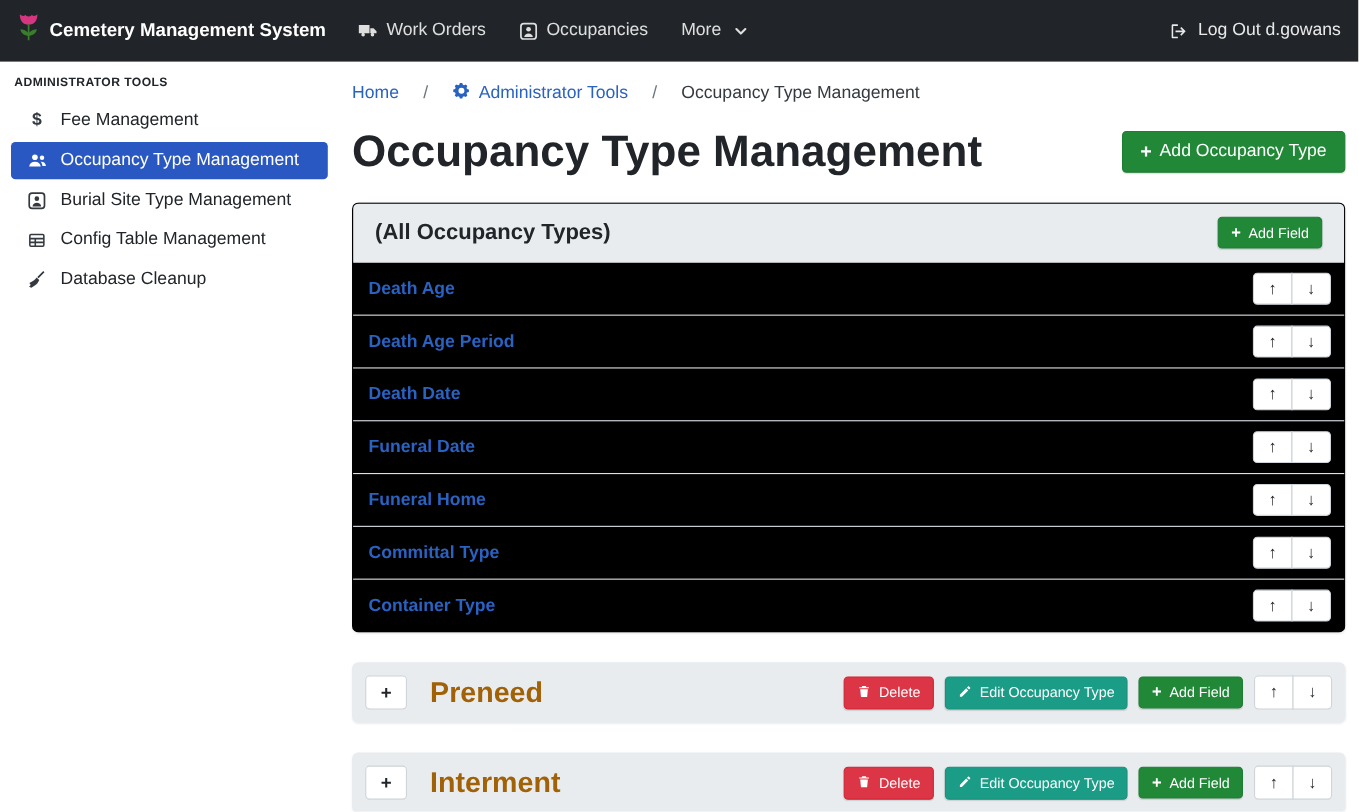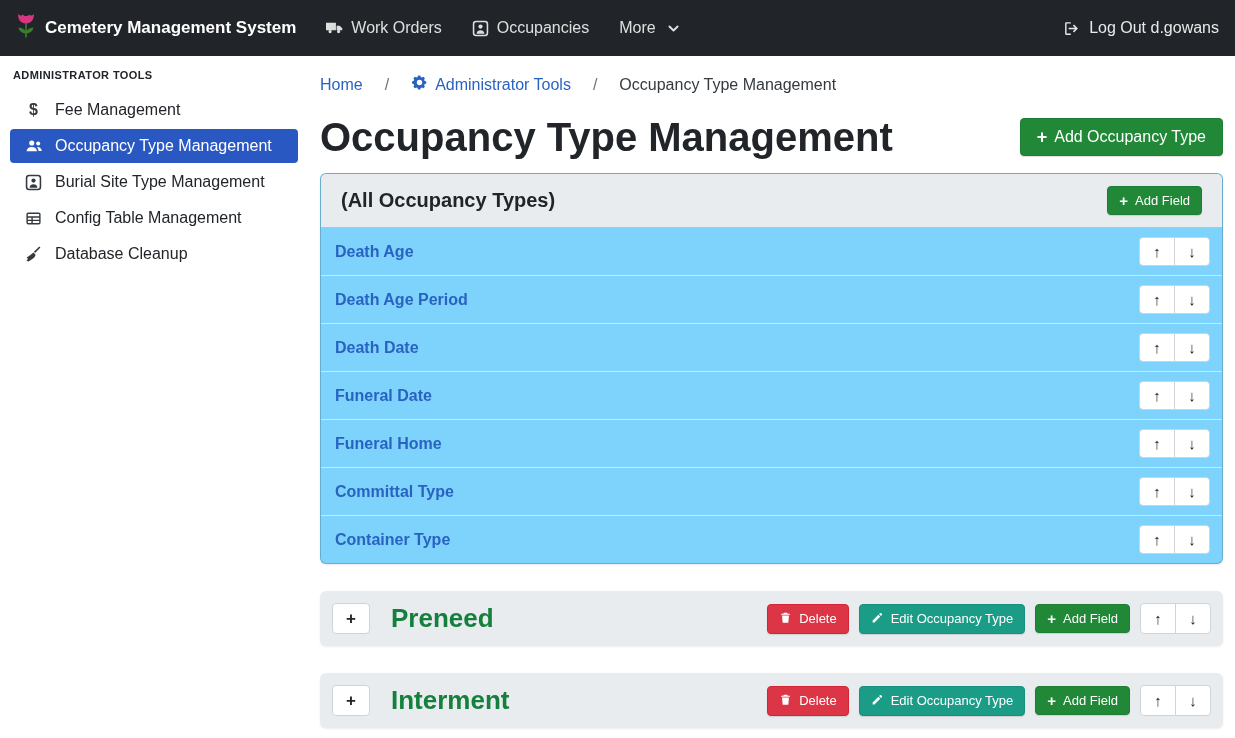--- a/index.html
+++ b/index.html
@@ -63,22 +63,22 @@
   }
   .btn-lg { font-size: 16px; padding: 9px 16px; }
   .btn-sm { font-size: 13px; padding: 6px 11px; }
   .btn-success { background: #218838; border-color: #1e7e34; }
   .btn-danger  { background: #dc3545; border-color: #d32535; }
   .btn-teal    { background: #1a9c87; border-color: #17917d; }
   .plus-glyph { font-weight: 700; font-size: 15px; line-height: 1; }
   .btn-lg .plus-glyph { font-size: 18px; }
   
   .card {
-    background: #7dd3fc; border: 1px solid rgba(0,0,0,.18); border-radius: 6px;
-    margin-top: 12px; box-shadow: 0 1px 2px rgba(0,0,0,.08);
+    background: #000000; border: 1px solid rgba(0,0,0,.18); border-radius: 6px;
+    margin-top: 22px; box-shadow: 0 1px 2px rgba(0,0,0,.08);
   }
   .card-header {
     background: #e9ecef; display: flex; align-items: center; justify-content: space-between;
     padding: 12px 20px 12px 20px; border-bottom: 1px solid rgba(0,0,0,.18);
     border-radius: 5px 5px 0 0;
   }
   .card-title { font-size: 20px; font-weight: 600; color: #212529; }
   .field-row { display: flex; align-items: center; justify-content: space-between; padding: 9px 12px 9px 14px; }
   .field-row + .field-row { border-top: 1px solid #dee2e6; }
   .field-link { color: #2a62c2; font-weight: 700; font-size: 16px; text-decoration: none; cursor: pointer; }
@@ -98,21 +98,21 @@
     margin-top: 27px; background: #e9ecef; border-radius: 6px;
     padding: 12px 12px; display: flex; align-items: center;
     box-shadow: 0 1px 2px rgba(0,0,0,.08);
   }
   .btn-expand {
     width: 38px; height: 31px; background: #fff;
     border: 1px solid #ced4da; border-radius: 4px;
     font-size: 17px; font-weight: 600; color: #212529;
     cursor: pointer; margin-right: 21px; font-family: inherit;
   }
-  .section-title { font-size: 26px; font-weight: 600; color: #15803d; }
+  .section-title { font-size: 26px; font-weight: 600; color: #a16207; }
   .section-actions { margin-left: auto; display: flex; align-items: center; gap: 10px; }
 </style>
 </head>
 <body>
 
 <nav class="navbar">
   <div class="brand">
     <span class="icn">
       <svg width="20" height="27" viewBox="0 0 20 27">
         <path d="M2 1c0 6 3 9.5 8 9.5S18 7 18 1c-2 2-4 2-5 .5C12 3.5 8 3.5 7 1.5 6 3 4 3 2 1z" fill="#d6367f"></path>

